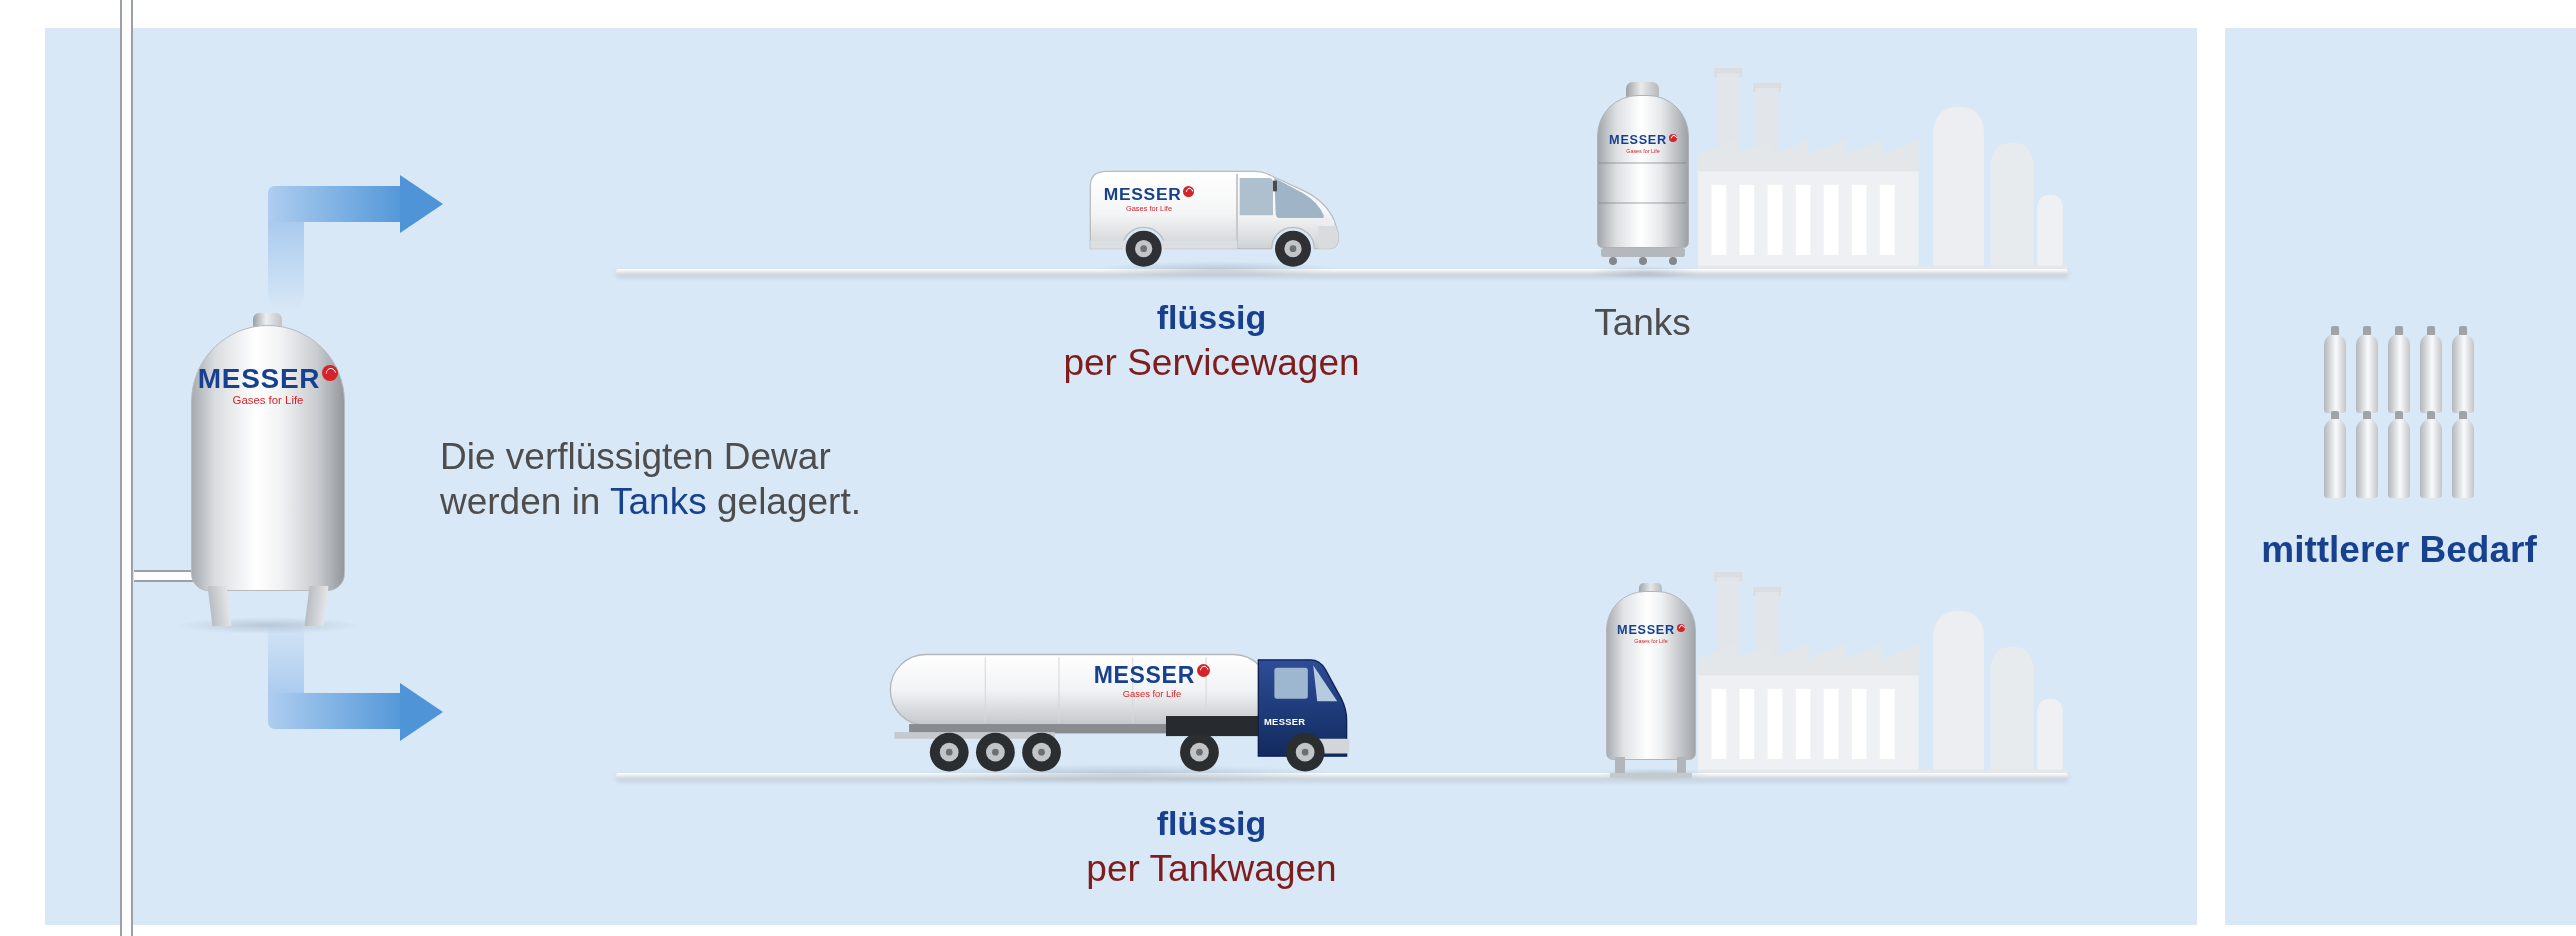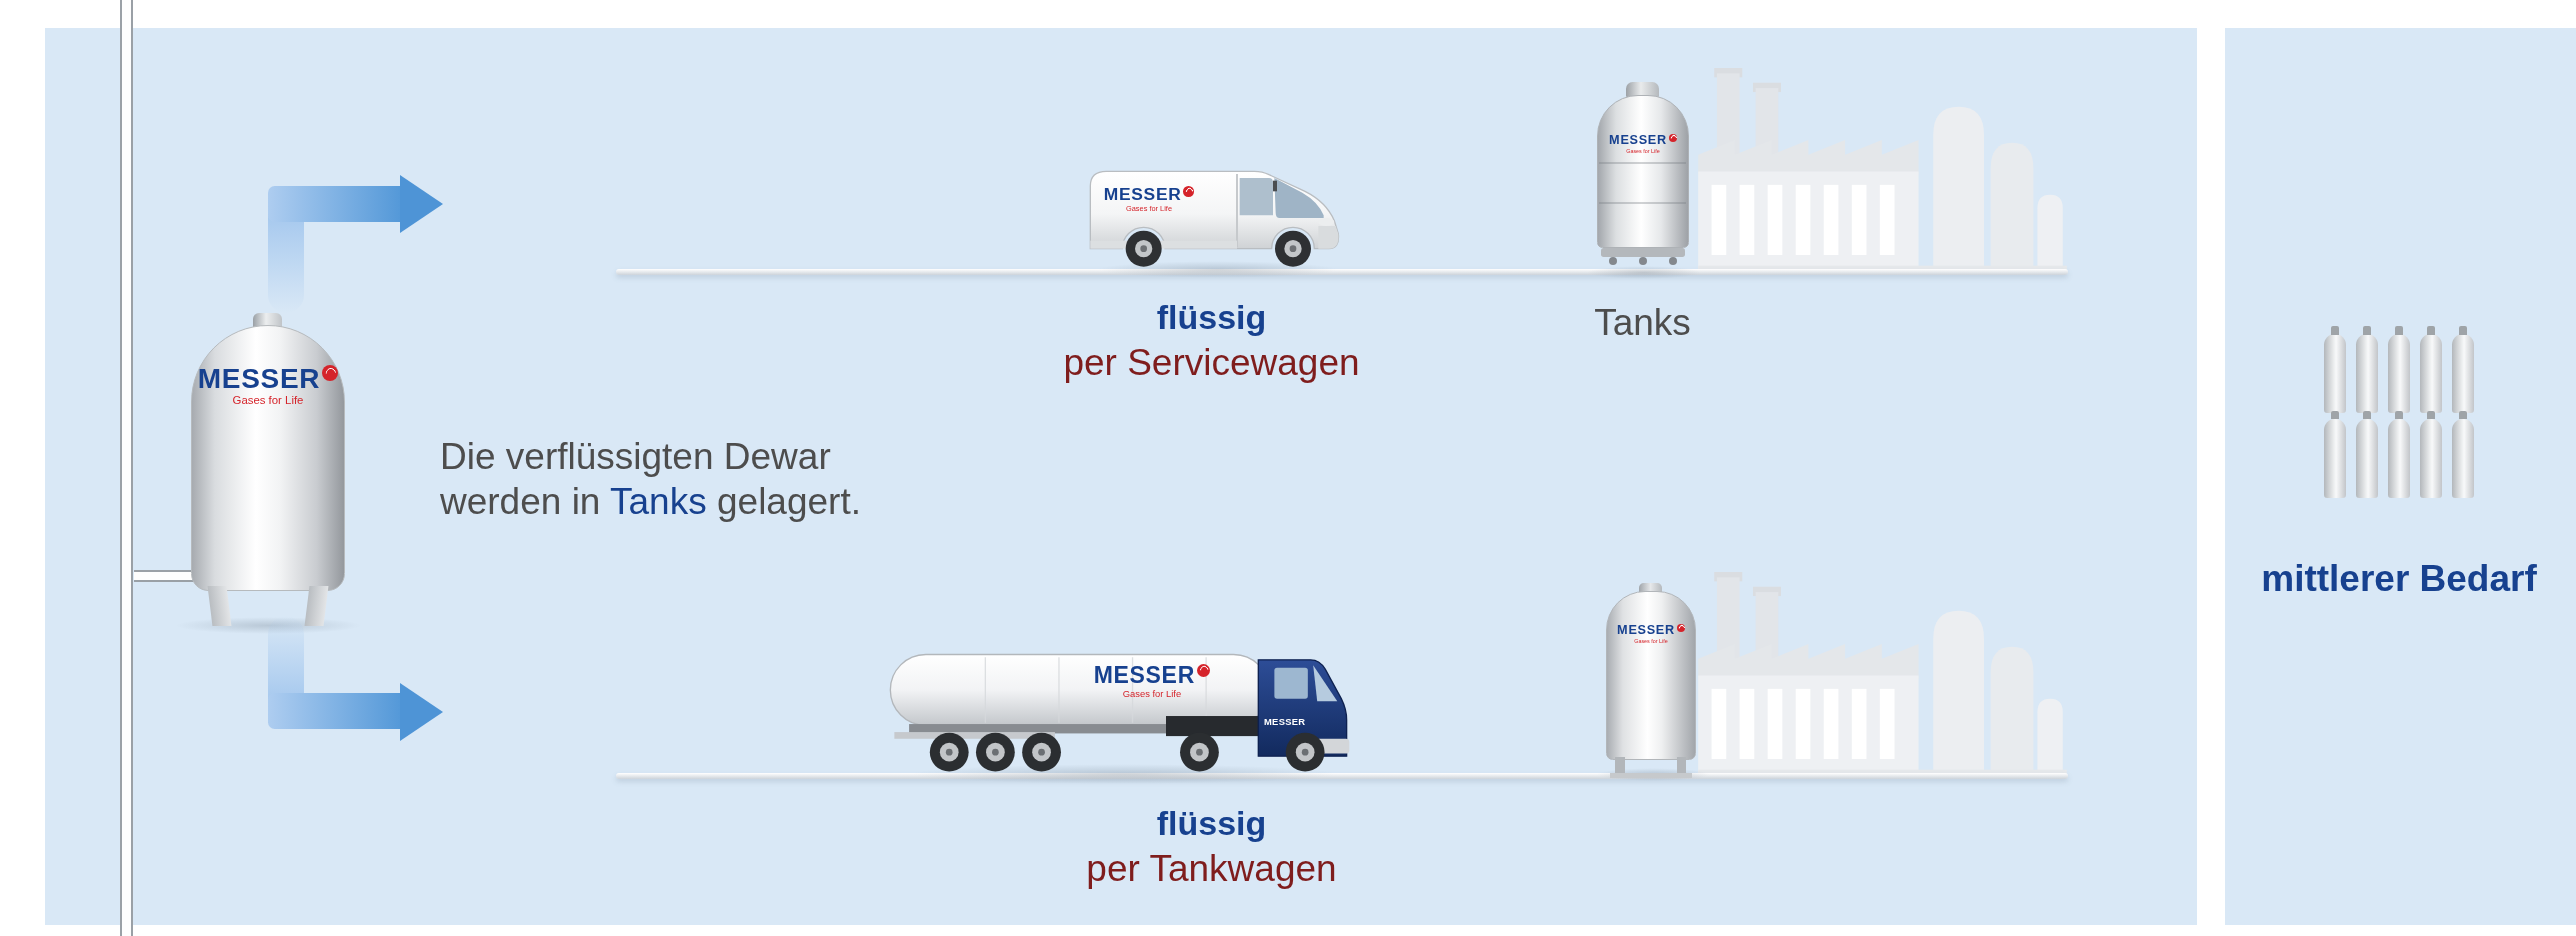--- a/index.html
+++ b/index.html
@@ -101,21 +101,21 @@
 
   
   .cyl-group{position:absolute;left:2316px;top:325px;width:166px;}
   .cyl-row{display:flex;justify-content:center;gap:10.7px;}
   .cyl-row2{margin-top:-4px;}
   .cyl{width:21.4px;height:79px;margin-top:9.4px;position:relative;
        border-radius:10.7px 10.7px 3.3px 3.3px;
        background:linear-gradient(90deg,#b3b7bb,#eceeef 45%,#f8f9fa 55%,#c2c5c9);}
   .cyl::before{content:"";position:absolute;top:-8px;left:6.7px;width:8px;height:8.7px;
        border-radius:2px 2px 0 0;background:#9fa4a8;}
-  .bedarf{position:absolute;left:2229px;top:558px;width:340px;text-align:center;
+  .bedarf{position:absolute;left:2229px;top:529px;width:340px;text-align:center;
           font-size:37px;font-weight:700;color:#17418f;}
 
   
   .logo{position:absolute;display:flex;flex-direction:column;align-items:center;line-height:1;}
   .logo-top{display:flex;align-items:flex-start;}
   .logo-word{font-weight:700;color:#17418f;letter-spacing:0.7px;}
   .logo-mark{display:inline-block;border-radius:50%;background:#d5232a;position:relative;margin-left:2px;}
   .logo-mark::after{content:"";position:absolute;left:22%;top:18%;width:48%;height:48%;
       border:1.3px solid transparent;border-top-color:#fff;border-left-color:#fff;border-radius:50%;
       transform:rotate(40deg);}

